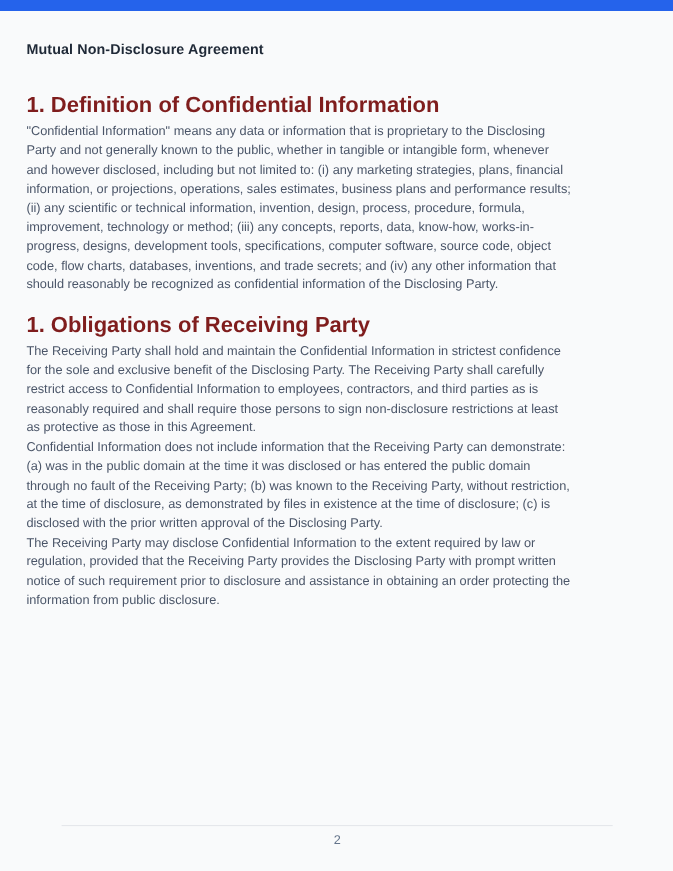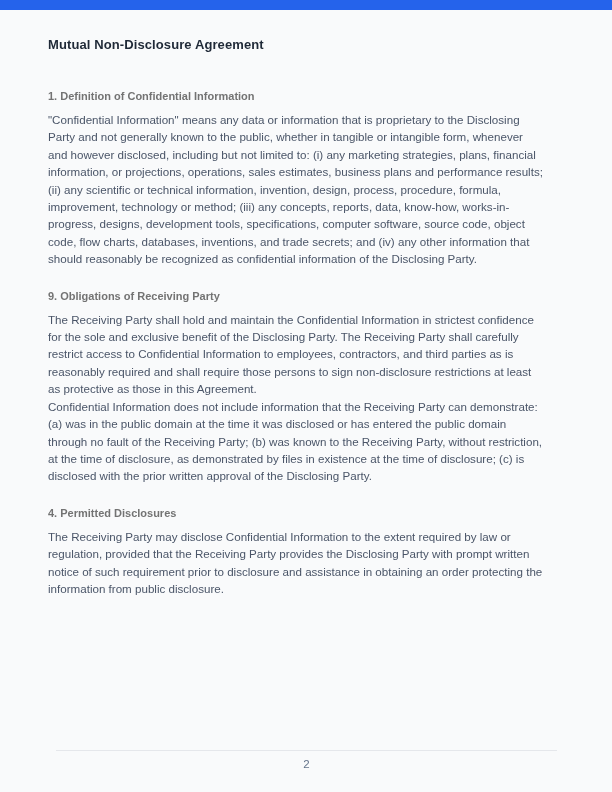--- a/index.html
+++ b/index.html
@@ -15,36 +15,36 @@
     position: relative;
     width: 612px;
     height: 792px;
   }
   .topbar {
     width: 100%;
     height: 10px;
     background: #2563eb;
   }
   .content {
-    padding: 0 55px 0 48px;
+    padding: 0 55px 0 24px;
   }
   .doc-title {
     margin: 27px 0 34px 0;
     font-size: 13px;
     line-height: 16px;
     font-weight: 700;
     color: #1f2937;
     letter-spacing: 0.1px;
   }
   .section h2 {
     margin: 19px 0 6px 0;
-    font-size: 11px;
+    font-size: 20px;
     line-height: 18px;
     font-weight: 700;
-    color: #737373;
+    color: #7f1d1d;
   }
   .section p {
     margin: 0;
     font-size: 11.6px;
     line-height: 17.4px;
     color: #4a5568;
     max-width: 497px;
   }
   .footer {
     position: absolute;
@@ -68,30 +68,29 @@
 
   <div class="content">
     <h1 class="doc-title">Mutual Non-Disclosure Agreement</h1>
 
     <div class="section">
       <h2>1. Definition of Confidential Information</h2>
       <p>"Confidential Information" means any data or information that is proprietary to the Disclosing Party and not generally known to the public, whether in tangible or intangible form, whenever and however disclosed, including but not limited to: (i) any marketing strategies, plans, financial information, or projections, operations, sales estimates, business plans and performance results; (ii) any scientific or technical information, invention, design, process, procedure, formula, improvement, technology or method; (iii) any concepts, reports, data, know-how, works-in-progress, designs, development tools, specifications, computer software, source code, object code, flow charts, databases, inventions, and trade secrets; and (iv) any other information that should reasonably be recognized as confidential information of the Disclosing Party.</p>
     </div>
 
     <div class="section">
-      <h2>9. Obligations of Receiving Party</h2>
+      <h2>1. Obligations of Receiving Party</h2>
       <p>The Receiving Party shall hold and maintain the Confidential Information in strictest confidence for the sole and exclusive benefit of the Disclosing Party. The Receiving Party shall carefully restrict access to Confidential Information to employees, contractors, and third parties as is reasonably required and shall require those persons to sign non-disclosure restrictions at least as protective as those in this Agreement.</p>
     </div>
 
     <div class="section">
       <p>Confidential Information does not include information that the Receiving Party can demonstrate: (a) was in the public domain at the time it was disclosed or has entered the public domain through no fault of the Receiving Party; (b) was known to the Receiving Party, without restriction, at the time of disclosure, as demonstrated by files in existence at the time of disclosure; (c) is disclosed with the prior written approval of the Disclosing Party.</p>
     </div>
 
     <div class="section">
-      <h2>4. Permitted Disclosures</h2>
       <p>The Receiving Party may disclose Confidential Information to the extent required by law or regulation, provided that the Receiving Party provides the Disclosing Party with prompt written notice of such requirement prior to disclosure and assistance in obtaining an order protecting the information from public disclosure.</p>
     </div>
   </div>
 
   <div class="footer">
     <div class="page-number">2</div>
   </div>
 </div>
 
 </body></html>

